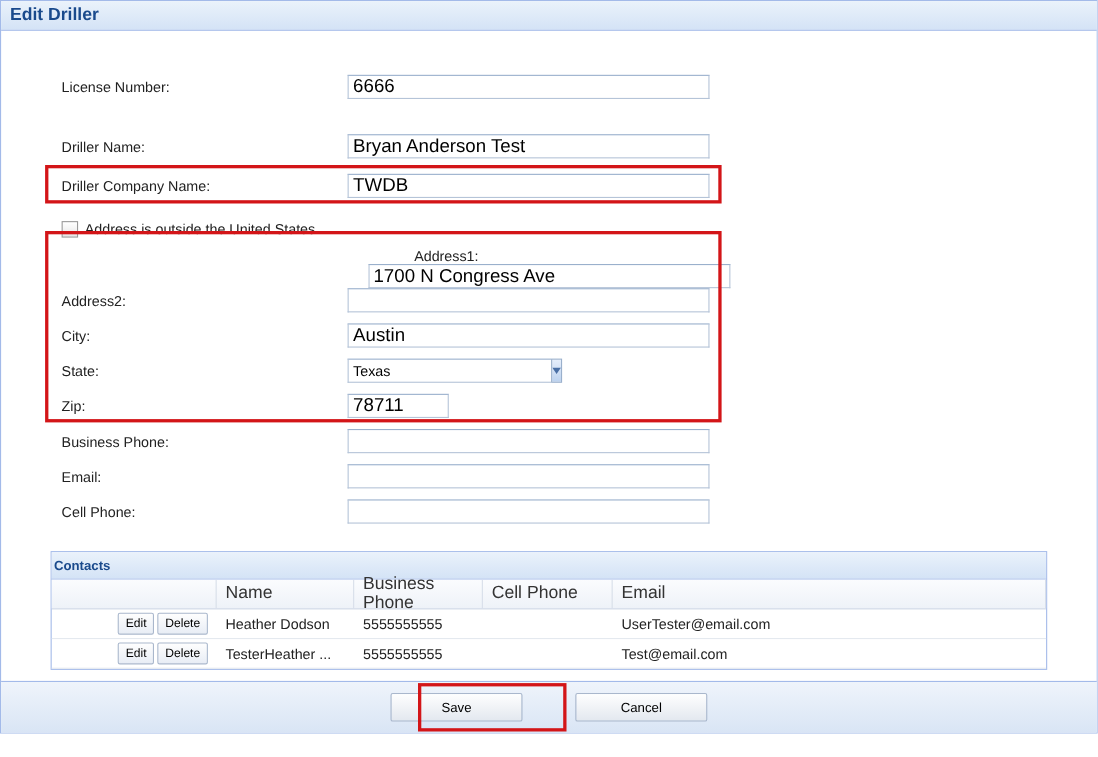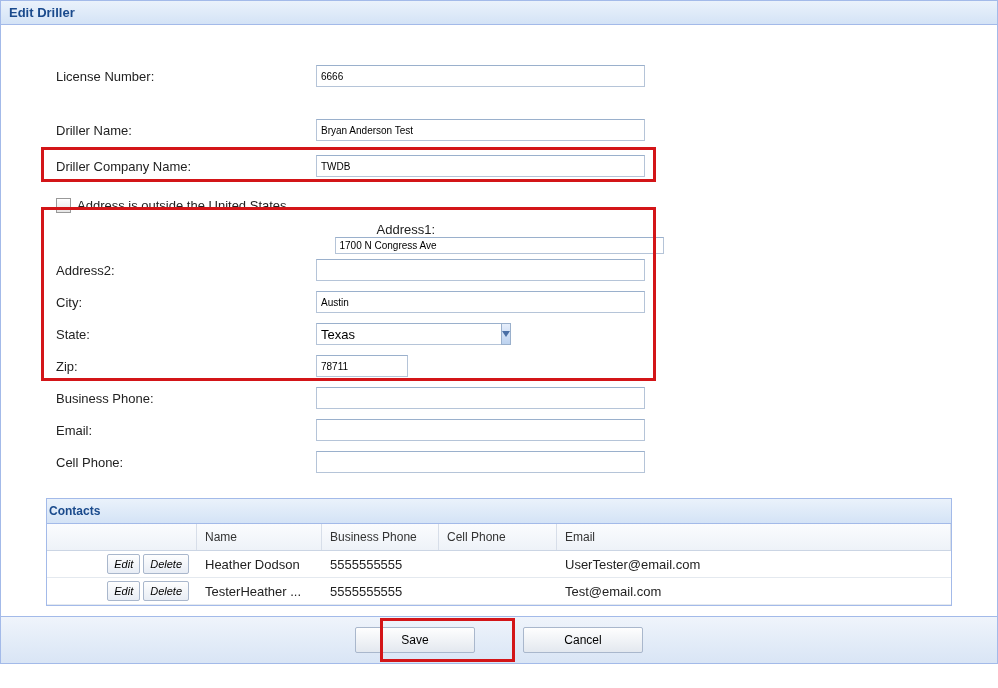--- a/index.html
+++ b/index.html
@@ -14,21 +14,21 @@
   .panel {
     border: 1px solid #a3bae9;
     background: #fff;
   }
   .panel-header {
     background: linear-gradient(to bottom, #eaf2fb 0%, #d4e3f6 100%);
     border-bottom: 1px solid #a3bae9;
     padding: 4px 8px 4px 8px;
     font-weight: bold;
     color: #1a4a8c;
-    font-size: 13px;
+    font-size: 16px;
   }
   .panel-body {
     padding: 35px 40px 10px 40px;
   }
   .form-row {
     display: flex;
     align-items: center;
     height: 32px;
   }
   .form-row.gap {
@@ -40,21 +40,21 @@
     padding-right: 4px;
     box-sizing: border-box;
   }
   .input-text {
     height: 22px;
     border: 1px solid #b5c4d8;
     border-top-color:#9ab0cc;
     background: #fff;
     padding: 0 4px;
     font-family: Arial, Helvetica, sans-serif;
-    font-size: 10px;
+    font-size: 17px;
     box-sizing: border-box;
   }
   .w-std { width: 329px; }
   .w-zip { width: 92px; }
 
   .checkbox-row {
     display:flex;
     align-items:center;
     height: 26px;
     padding-left:15px;
@@ -121,21 +121,21 @@
   }
   .grid-row {
     display:flex;
     border-bottom:1px solid #e4e9ef;
     height:26px;
     align-items:center;
   }
   .grid-head {
     background:linear-gradient(to bottom,#fbfcfe 0%, #eef2f8 100%);
     border-bottom:1px solid #cbd5e4;
-    font-size:12px;
+    font-size:16px;
     color:#333;
   }
   .grid-head .cell {
     border-right:1px solid #d7dee9;
     height:100%;
     display:flex;
     align-items:center;
     padding:0 8px;
     box-sizing:border-box;
   }
@@ -151,21 +151,20 @@
 
   .small-btn {
     height:20px;
     padding:0 6px;
     font-size:11px;
     border:1px solid #a9b7cc;
     border-radius:2px;
     background:linear-gradient(to bottom,#fefefe 0%, #e8edf5 100%);
     margin-left:3px;
     cursor:pointer;
-    font-style:italic;
   }
 
   .footer-bar {
     background: linear-gradient(to bottom, #eff4fb 0%, #d9e5f5 100%);
     border-top:1px solid #a3bae9;
     height:46px;
     display:flex;
     align-items:center;
     justify-content:center;
     gap:48px;

